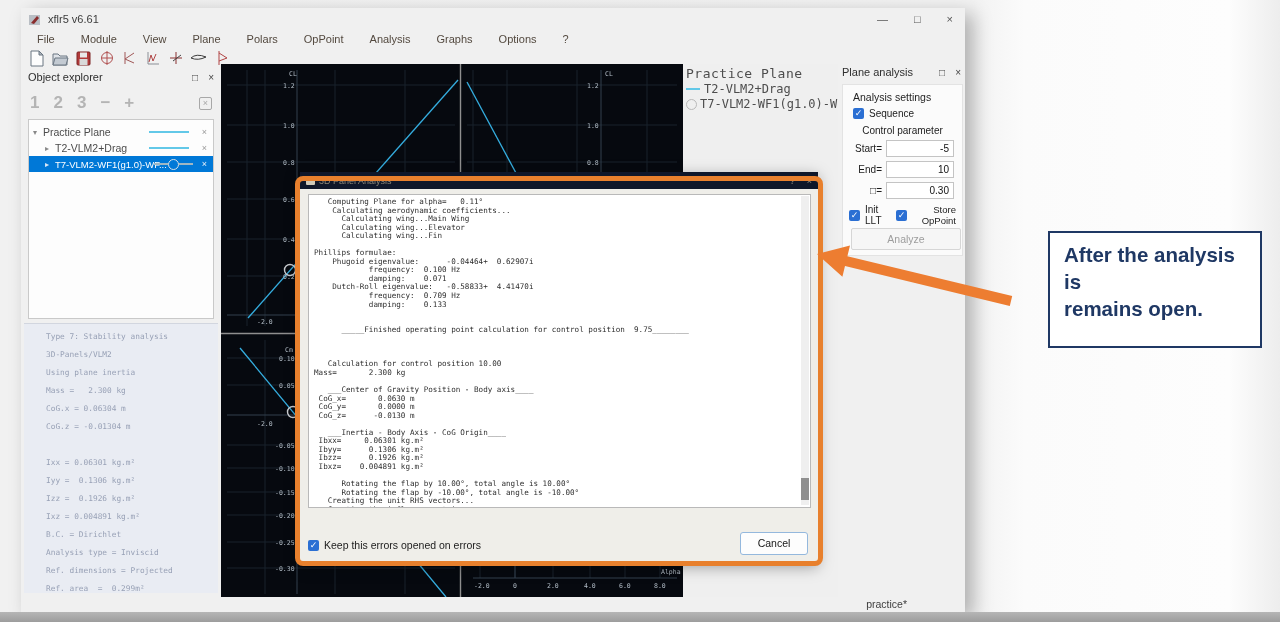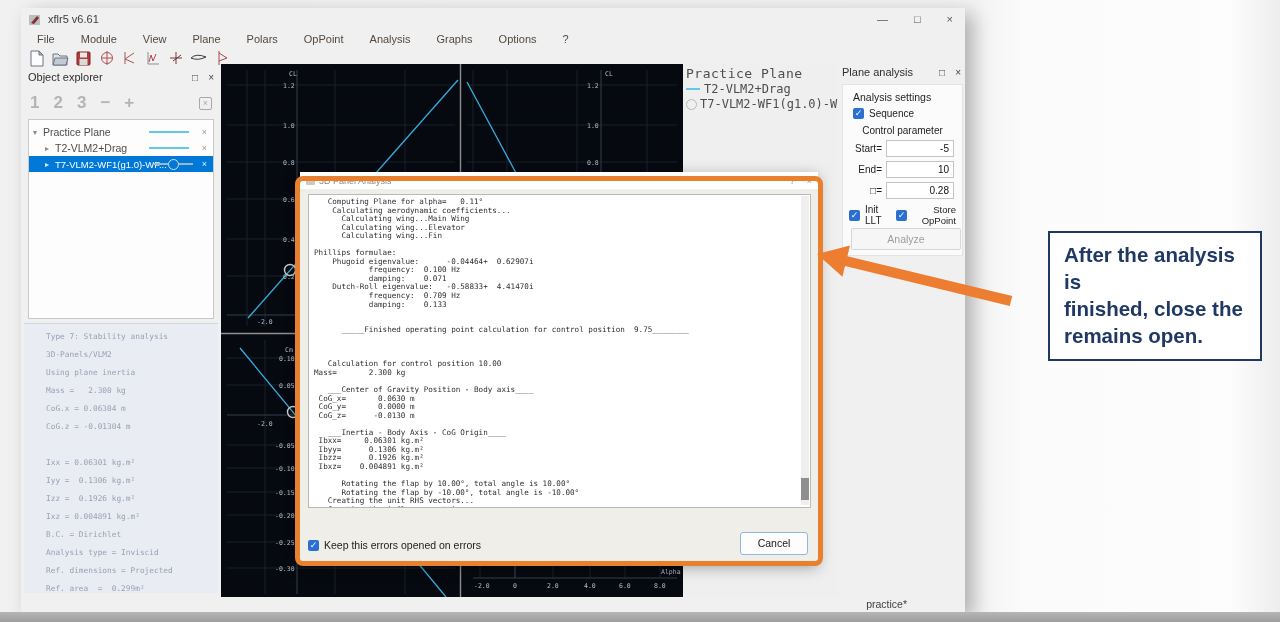--- a/index.html
+++ b/index.html
@@ -58,38 +58,38 @@
   .cb-label{margin-left:5px;font-size:10px;color:#1c1c1c;}
   .pa-center{text-align:center;font-size:10px;color:#222;margin-top:6px;}
   .field-row{display:flex;align-items:center;justify-content:flex-end;margin:4px 8px 0 0;}
   .field-label{font-size:10px;color:#1c1c1c;margin-right:4px;}
   .field{width:62px;height:15px;background:#fff;border:1px solid #c4c4c4;font-size:10px;color:#111;text-align:right;padding-right:4px;line-height:15px;}
   .analyze-btn{position:absolute;left:8px;top:143px;width:108px;height:20px;background:#f6f6f6;border:1px solid #d6d6d6;border-radius:2px;color:#9d9d9d;font-size:10.5px;text-align:center;line-height:20px;}
   .statusbar{left:21px;top:597px;width:944px;height:15px;background:#f0f0f0;font-size:10.5px;color:#3e3e3e;text-align:right;padding-right:58px;box-sizing:border-box;line-height:15px;}
   .bottom-strip{left:0;top:612px;width:1280px;height:10px;background:linear-gradient(#b6b6b6,#9d9d9d);}
   
   .dlg{left:300px;top:172px;width:518px;height:391px;background:#efeee9;box-shadow:0 4px 14px rgba(0,0,0,.35);}
-  .dlg-titlebar{position:absolute;left:0;top:0;width:100%;height:17px;background:#ffffff;display:flex;align-items:center;padding:0 6px;box-sizing:border-box;}
+  .dlg-titlebar{position:absolute;left:0;top:0;width:100%;height:17px;background:#0f172a;display:flex;align-items:center;padding:0 6px;box-sizing:border-box;}
   .dlg-title{font-size:9px;color:#8d8778;margin-left:4px;}
   .dlg-ticon{width:9px;height:9px;background:#cfc9b8;border-radius:1px;}
   .dlg-tbtns{margin-left:auto;color:#9a9382;font-size:9px;display:flex;gap:12px;}
   .logbox{position:absolute;left:8px;top:22px;width:501px;height:312px;background:#ffffff;border:1px solid #b9b9b9;overflow:hidden;}
   .logbox pre{margin:3px 0 0 5px;font-family:"DejaVu Sans Mono",monospace;font-size:7.6px;line-height:8.55px;color:#2e2e2e;}
   .scroll-track{position:absolute;right:1px;top:1px;width:8px;height:309px;background:#efefef;}
   .scroll-thumb{position:absolute;right:0;top:282px;width:8px;height:22px;background:#8f8f8f;}
   .progress-row{position:absolute;left:8px;top:336px;width:502px;height:14px;}
   .progress{position:absolute;left:0;top:0;width:482px;height:13px;border-radius:2px;
      background:linear-gradient(90deg,#1f8f1f 0%,#228f22 58%,#8fdd8f 66%,#2b962b 74%,#1f8f1f 100%);}
   .progress-label{position:absolute;right:-14px;top:1px;font-size:10px;color:#111;}
   .dlg-bottom{position:absolute;left:8px;top:362px;width:502px;height:22px;display:flex;align-items:center;}
   .dlg-bottom .cb-label{font-size:10.5px;}
   .cancel-btn{position:absolute;right:2px;top:-2px;width:66px;height:21px;background:#fdfdfd;border:1px solid #94b8dd;border-radius:3px;font-size:10.5px;color:#161616;text-align:center;line-height:21px;}
   
   .orange-frame{left:295px;top:176px;width:528px;height:390px;border:5px solid #E8802D;border-radius:8px;box-sizing:border-box;pointer-events:none;}
-  .callout{left:1048px;top:231px;width:214px;border:2px solid #1F3864;background:#fff;padding:8px 6px 10px 14px;box-sizing:border-box;}
+  .callout{left:1048px;top:231px;width:214px;border:2px solid #1F3864;background:#fff;padding:8px 6px 24px 14px;box-sizing:border-box;}
   .callout div{font-size:20.5px;font-weight:bold;color:#1F3864;line-height:27px;}
   svg text{font-family:"DejaVu Sans Mono",monospace;}
 </style>
 </head>
 <body>
 
 <div class="abs app"></div>
 
 <div class="abs titlebar">
   <svg class="app-icon" viewBox="0 0 13 13">
@@ -343,21 +343,21 @@
     <div class="field-row">
       <span class="field-label">Start=</span>
       <span class="field">-5</span>
     </div>
     <div class="field-row">
       <span class="field-label">End=</span>
       <span class="field">10</span>
     </div>
     <div class="field-row">
       <span class="field-label">□=</span>
-      <span class="field">0.28</span>
+      <span class="field">0.30</span>
     </div>
     <div class="pa-row" style="margin-left:6px;gap:0;">
       <span class="cb">✓</span>
       <span class="cb-label" style="margin-right:6px;">Init LLT</span>
       <span class="cb">✓</span>
       <span class="cb-label" style="font-size:9.5px;margin-left:3px;text-align:right;">Store OpPoint</span>
     </div>
     <div class="analyze-btn">Analyze</div>
   </div>
 </div>
@@ -426,15 +426,14 @@
 </div>
 
 <div class="abs orange-frame"></div>
 
 <svg class="abs" style="left:815px;top:220px;" width="200" height="95" viewBox="0 0 200 95">
   <polygon points="2,34 35,25.5 32.4,36.2 197.2,76.1 194.8,85.9 30,46 27.4,56.7" fill="#ED7D31"></polygon>
 </svg>
 
 <div class="abs callout">
   <div>After the analysis is</div>
-  <div>finished, close the</div>
   <div>remains open.</div>
 </div>
 
 </body></html>

